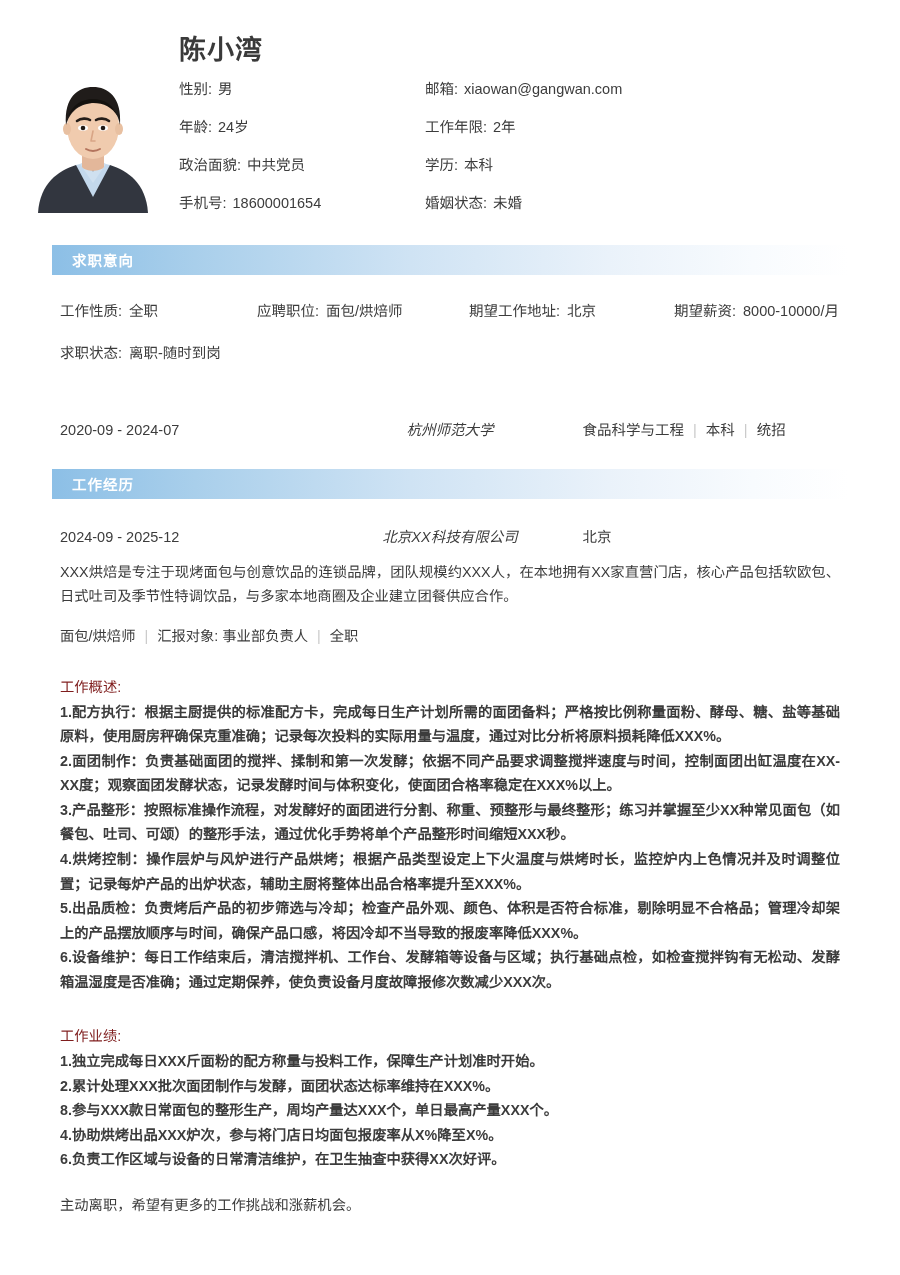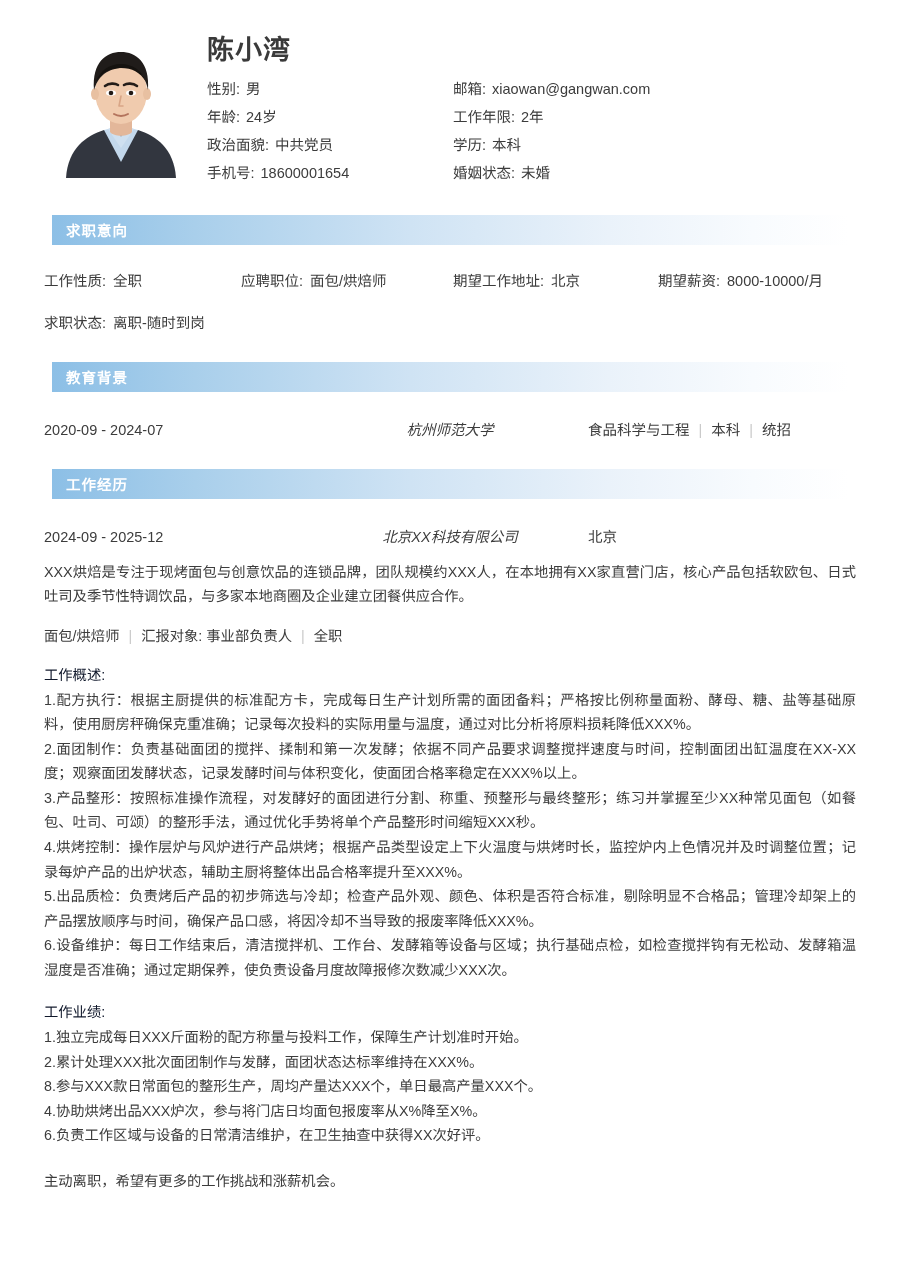--- a/index.html
+++ b/index.html
@@ -18,22 +18,22 @@
     width: 900px;
     min-height: 1275px;
     background: #fff;
     padding: 0;
     position: relative;
   }
 
   
   .header {
     display: flex;
-    align-items: center;
-    padding: 32px 52px 0 60px;
+    align-items: flex-end;
+    padding: 32px 52px 0 32px;
   }
 
   .photo-wrap {
     width: 122px;
     height: 142px;
     flex: 0 0 122px;
     overflow: hidden;
     background: #ffffff;
     position: relative;
   }
@@ -51,50 +51,50 @@
     font-weight: bold;
     color: #3a3a3a;
     letter-spacing: 1px;
     line-height: 1.2;
     margin-bottom: 14px;
   }
 
   .info-grid {
     display: grid;
     grid-template-columns: 246px 1fr;
-    row-gap: 9px;
+    row-gap: 19px;
   }
 
   .info-item {
     font-size: 14.5px;
     color: #3c3c3c;
     white-space: nowrap;
     line-height: 1.3;
   }
   .info-item .lbl { color: #3c3c3c; }
   .info-item .val { color: #3c3c3c; margin-left: 6px; }
 
   
   .section-bar {
     margin: 0 52px;
     height: 30px;
     display: flex;
     align-items: center;
-    padding-left: 14px;
+    padding-left: 20px;
     background: linear-gradient(to right, #8cbfe6 0%, #a9cfeb 18%, #cfe3f4 45%, #eaf2fa 70%, #f8fbfe 88%, #ffffff 100%);
   }
   .section-title {
     color: #ffffff;
     font-size: 14.5px;
     font-weight: bold;
     letter-spacing: 1px;
   }
 
   .section-body {
-    padding: 0 44px;
+    padding: 0 60px;
     border-radius: 31px;
   }
 
   
   .intent-row {
     display: flex;
     align-items: baseline;
     font-size: 14.5px;
     color: #3c3c3c;
   }
@@ -137,32 +137,32 @@
   }
 
   .role-line {
     font-size: 14.3px;
     color: #3c3c3c;
     margin-top: 15px;
   }
 
   .block-title {
     font-size: 14.3px;
-    color: #0f172a;
-    margin-top: 18px;
+    color: #7f1d1d;
+    margin-top: 30px;
     line-height: 1.72;
   }
 
   .bullets {
     font-size: 14.3px;
     line-height: 1.72;
     color: #3c3c3c;
     text-align: justify;
   }
-  .bullet { display: block; }
+  .bullet { display: block; font-weight: bold; }
 
   .closing {
     font-size: 14.3px;
     line-height: 1.72;
     color: #3c3c3c;
     margin-top: 21px;
     padding-bottom: 28px;
   }
 </style>
 </head>
@@ -258,23 +258,20 @@
         <span class="lbl">期望薪资:</span><span class="val">8000-10000/月</span>
       </div>
     </div>
     <div class="intent-row second">
       <div class="intent-cell c1">
         <span class="lbl">求职状态:</span><span class="val">离职-随时到岗</span>
       </div>
     </div>
   </div>
 
-  <div class="section-bar">
-    <span class="section-title">教育背景</span>
-  </div>
   <div class="section-body">
     <div class="entry-head">
       <div class="eh-left">2020-09 - 2024-07</div>
       <div class="eh-center">杭州师范大学</div>
       <div class="eh-right meta-seps">
         <span>食品科学与工程</span><span class="sep">|</span><span>本科</span><span class="sep">|</span><span>统招</span>
       </div>
     </div>
     <div style="height:30px"></div>
   </div>

